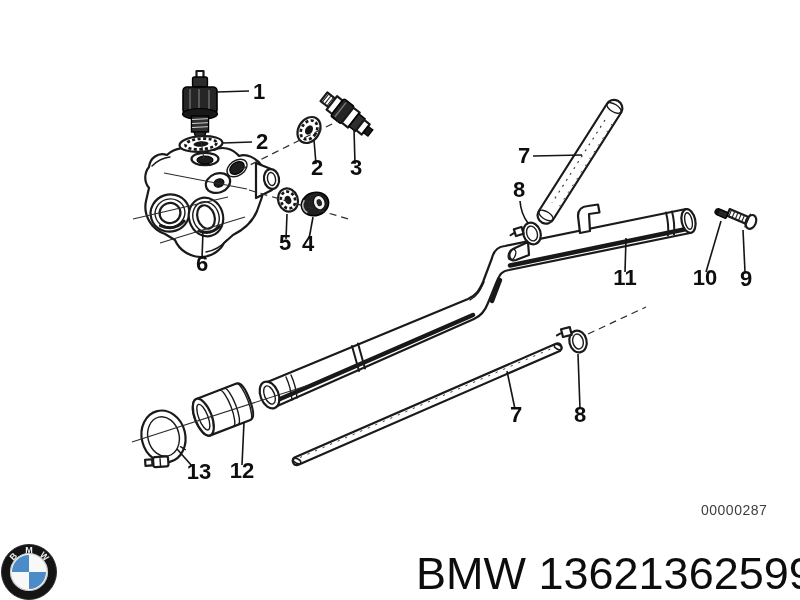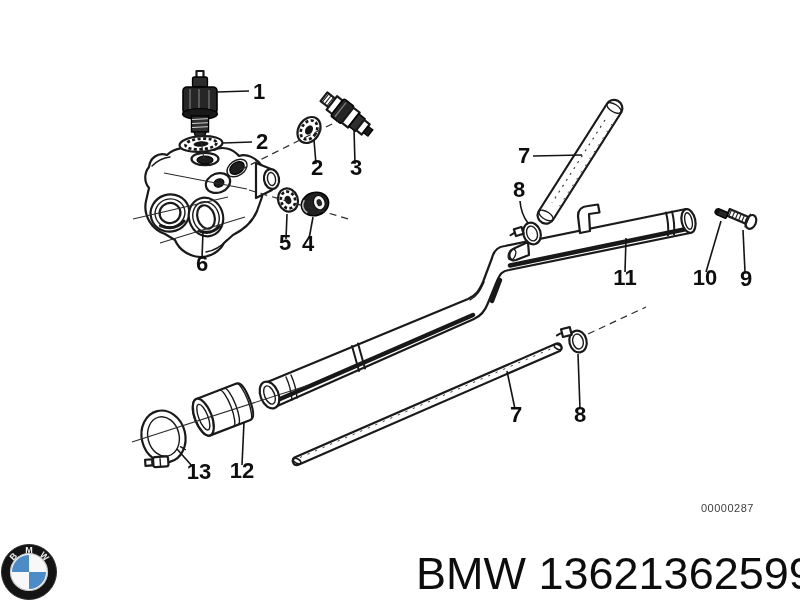--- a/index.html
+++ b/index.html
@@ -11,21 +11,21 @@
   .ln{stroke:#1a1a1a;stroke-width:2;fill:none;stroke-linecap:round;stroke-linejoin:round;}
   .thin{stroke:#1a1a1a;stroke-width:1.4;fill:none;stroke-linecap:round;}
   .axis{stroke:#2b2b2b;stroke-width:1.1;fill:none;}
   .dash{stroke:#2b2b2b;stroke-width:1.2;fill:none;stroke-dasharray:7 5;}
   .leader{stroke:#141414;stroke-width:1.6;fill:none;}
   .shade{stroke:#181818;fill:none;stroke-linecap:round;}
   .stip{stroke:#3a3a3a;fill:none;}
   .dark{fill:#1d1d1d;stroke:#000;stroke-width:1.2;}
   .serr{fill:none;stroke:#161616;stroke-width:2.7;stroke-dasharray:3 2.4;}
   text.callout{font:700 22px "Liberation Sans",sans-serif;fill:#0e0e0e;text-anchor:middle;}
-  .drawing-number{position:absolute;left:701px;top:502px;font-size:11px;letter-spacing:.5px;color:#3d3d3d;}
+  .drawing-number{position:absolute;left:701px;top:502px;font-size:14px;letter-spacing:.5px;color:#3d3d3d;}
   .part-title{position:absolute;left:416px;top:548px;font-size:45px;color:#0d0d0d;white-space:nowrap;}
   .bmw-logo{position:absolute;left:-1px;top:542px;}
   .logo-letter{font:700 9px "Liberation Sans",sans-serif;fill:#f2f2f2;text-anchor:middle;}
 </style>
 </head>
 <body>
 
 <div class="stage">
 
   <svg class="drawing" width="800" height="600" viewBox="0 0 800 600">

